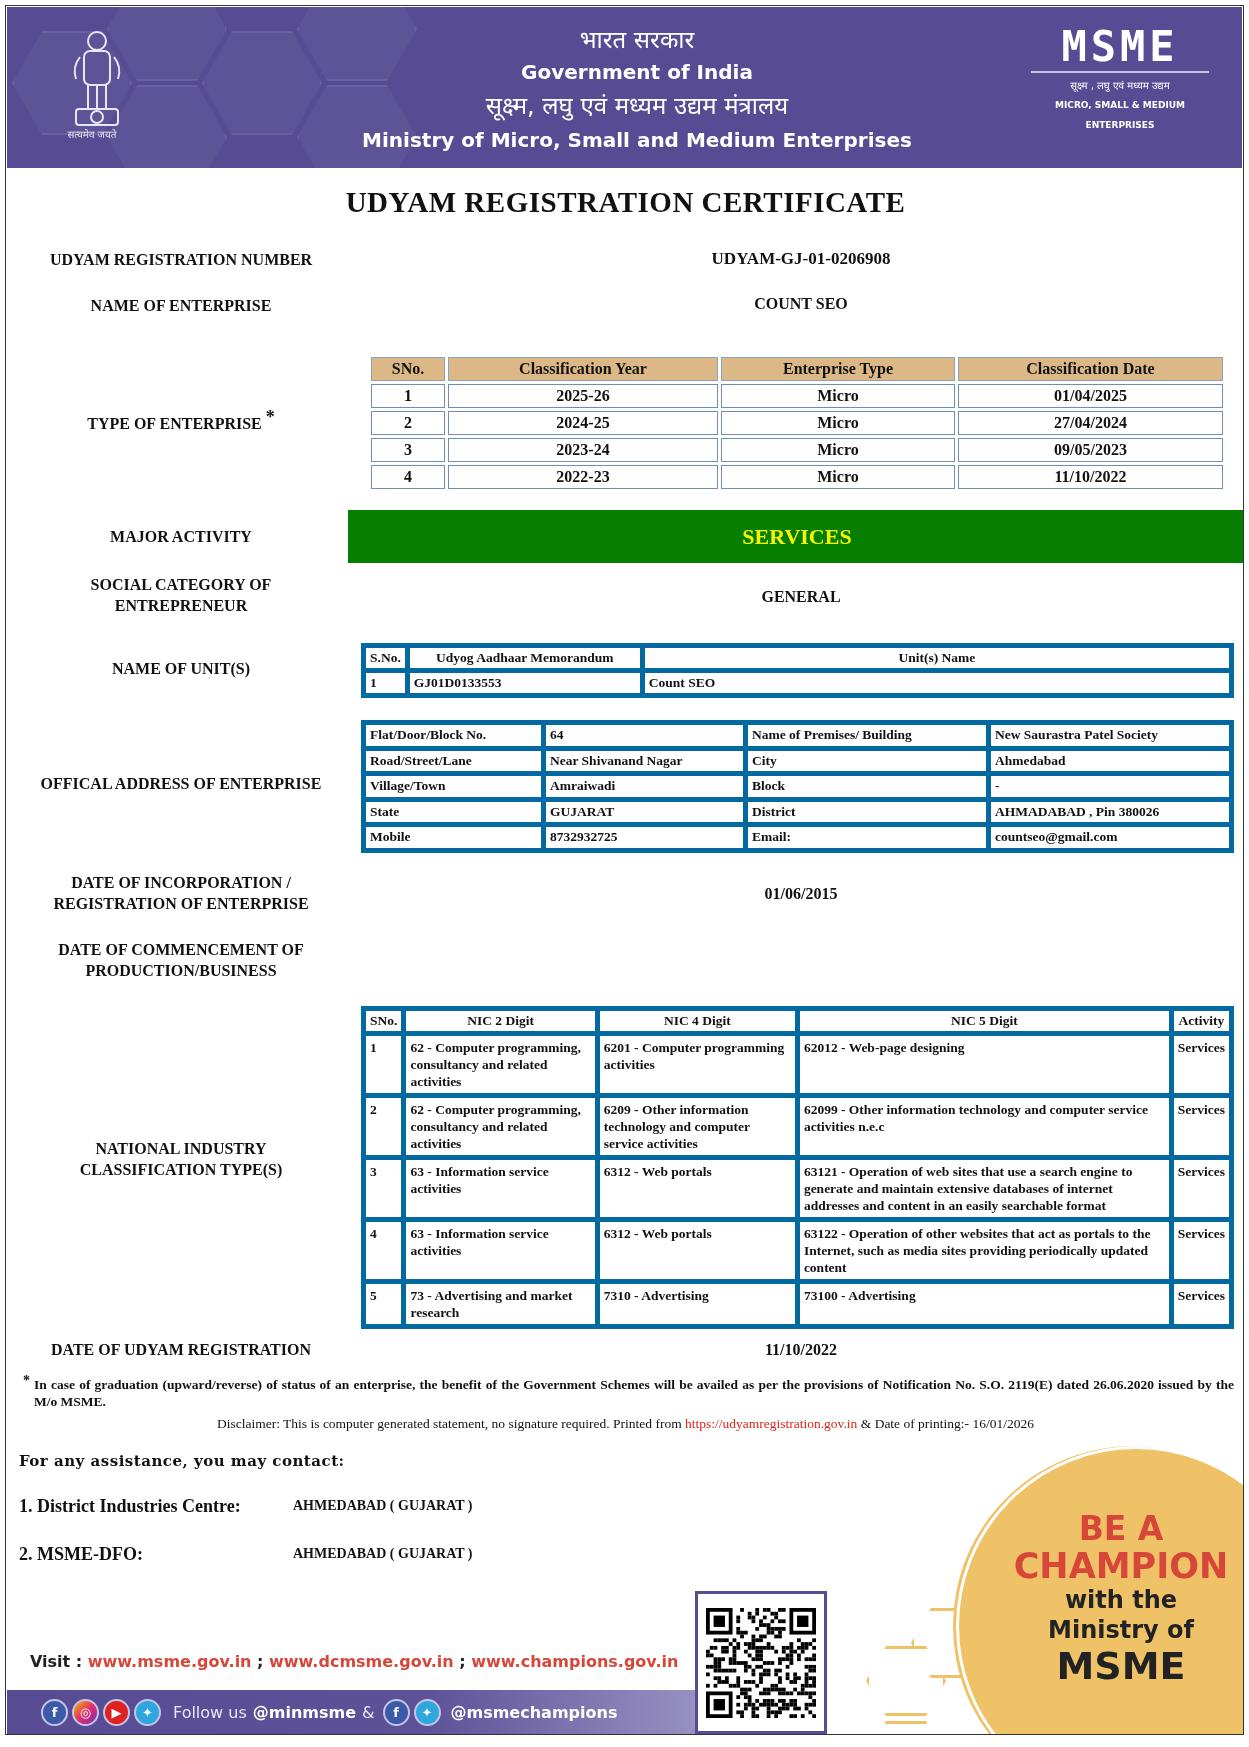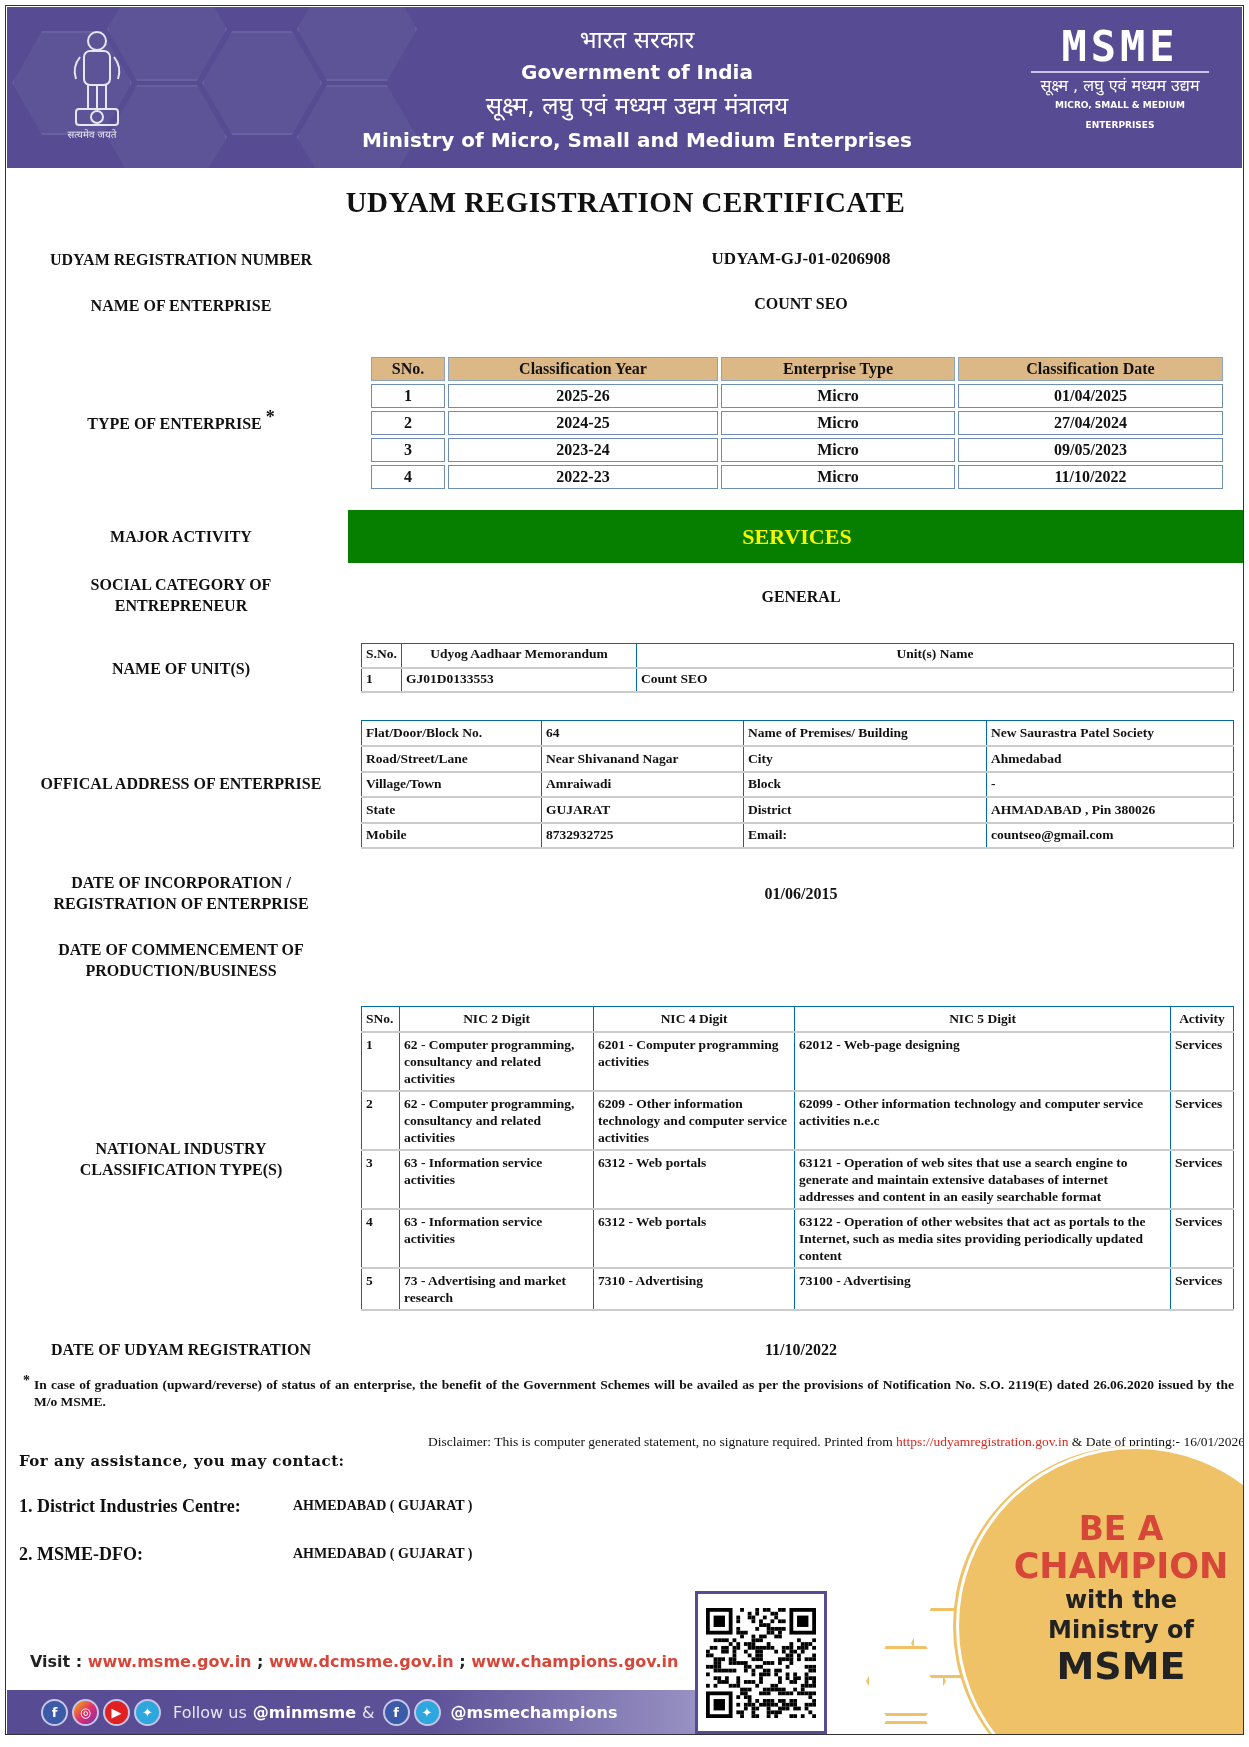--- a/index.html
+++ b/index.html
@@ -13,54 +13,54 @@
   .emblem { position: absolute; left: 55px; top: 20px; width: 70px; height: 115px; }
   .emblem-caption { position: absolute; left: 40px; top: 120px; width: 90px; text-align: center; font-size: 10px; color: #e8e6f5; font-family: "DejaVu Sans", sans-serif; }
   .banner-center { position: absolute; left: 300px; top: 18px; width: 660px; text-align: center; color: #fff; font-family: "DejaVu Sans", sans-serif; }
   .banner-center .hi1 { font-size: 24px; line-height: 30px; }
   .banner-center .en1 { font-size: 20px; line-height: 34px; font-weight: bold; }
   .banner-center .hi2 { font-size: 24px; line-height: 34px; }
   .banner-center .en2 { font-size: 20px; line-height: 34px; font-weight: bold; }
   .msme-logo { position: absolute; left: 1018px; top: 18px; width: 190px; color: #fff; text-align: center; font-family: "DejaVu Sans", sans-serif; }
   .msme-logo .wordmark { font-size: 42px; font-weight: bold; letter-spacing: 4px; line-height: 44px; font-family: "DejaVu Sans Mono", monospace; }
   .msme-logo .rule { height: 2px; background: #c8c4e6; margin: 2px 6px 4px 6px; }
-  .msme-logo .hi { font-size: 16px; line-height: 18px; }
+  .msme-logo .hi { font-size: 10px; line-height: 18px; }
   .msme-logo .en { font-size: 9px; font-weight: bold; line-height: 20px; }
 
   
   .title { position: absolute; left: 0; top: 180px; width: 1239px; text-align: center; font-size: 29px; font-weight: bold; letter-spacing: 0.5px; }
 
   .label { position: absolute; text-align: center; font-size: 16px; font-weight: bold; line-height: 21px; }
   .value { position: absolute; text-align: center; font-size: 16px; font-weight: bold; }
 
   
   table { border-collapse: separate; }
   .class-table { position: absolute; left: 362px; top: 348px; width: 858px; border-spacing: 3px; border: none; }
   .class-table th { background: #ddb887; border: 1px solid #8aa3c0; font-size: 16px; font-weight: bold; height: 24px; text-align: center; }
   .class-table td { border: 1px solid #6f8eb4; font-size: 16px; font-weight: bold; height: 24px; text-align: center; }
 
   .activity-bar { position: absolute; left: 342px; top: 504px; width: 898px; height: 53px; background: #067f00; color: #f7f700; font-size: 22px; font-weight: bold; display: flex; align-items: center; justify-content: center; }
 
   
   .grid { position: absolute; border-collapse: collapse; border: 1px solid #aaa; }
-  .grid th, .grid td { border: 1px solid #0369a1; font-size: 13.5px; font-weight: bold; padding: 2px 4px; text-align: left; vertical-align: top; }
+  .grid th, .grid td { border: 5px solid #0369a1; font-size: 13.5px; font-weight: bold; padding: 2px 4px; text-align: left; vertical-align: top; }
   .grid th { text-align: center; }
   .grid tr { border-bottom: 2px solid #ccc; }
 
   .unit-table { left: 355px; top: 637px; width: 873px; }
   .unit-table th, .unit-table td { height: 24px; }
   .addr-table { left: 355px; top: 714px; width: 873px; }
   .addr-table td { height: 25.5px; vertical-align: middle; }
   .nic-table { left: 355px; top: 1000px; width: 873px; }
   .nic-table th { height: 25px; vertical-align: middle; }
   .nic-table td { line-height: 17px; padding: 3px 4px; }
 
   .footnote { position: absolute; left: 28px; top: 1370px; width: 1200px; font-size: 13.5px; font-weight: bold; line-height: 17px; text-align: justify; }
   .footnote sup { position: absolute; left: -11px; top: -4px; font-size: 14px; }
-  .disclaimer { position: absolute; left: 0; top: 1410px; width: 1239px; text-align: right; font-size: 13.5px; margin-top: 18px; }
+  .disclaimer { position: absolute; left: 0; top: 1410px; width: 1239px; text-align: center; font-size: 13.5px; }
   .disclaimer .link { color: #d9261c; }
 
   .assist { position: absolute; left: 13px; top: 1446px; font-size: 15px; font-weight: bold; letter-spacing: 0.5px; font-family: "DejaVu Serif", serif; }
   .contact-label { position: absolute; left: 13px; font-size: 18px; font-weight: bold; }
   .contact-value { position: absolute; left: 287px; font-size: 14px; font-weight: bold; }
 
   .visit { position: absolute; left: 24px; top: 1646px; font-family: "DejaVu Sans", sans-serif; font-size: 16px; font-weight: bold; color: #222; }
   .visit .url { color: #d6473a; }
   .follow-bar { position: absolute; left: 1px; top: 1684px; width: 700px; height: 45px; background: linear-gradient(90deg, #574c93 0%, #5d5298 60%, #9a93c4 100%); display: flex; align-items: center; padding-left: 34px; font-family: "DejaVu Sans", sans-serif; color: #e8e6f5; font-size: 16px; }
   .soc { width: 27px; height: 27px; border-radius: 50%; border: 2px solid #c8c4e6; display: inline-flex; align-items: center; justify-content: center; margin-right: 4px; font-size: 13px; font-weight: bold; color: #fff; }

